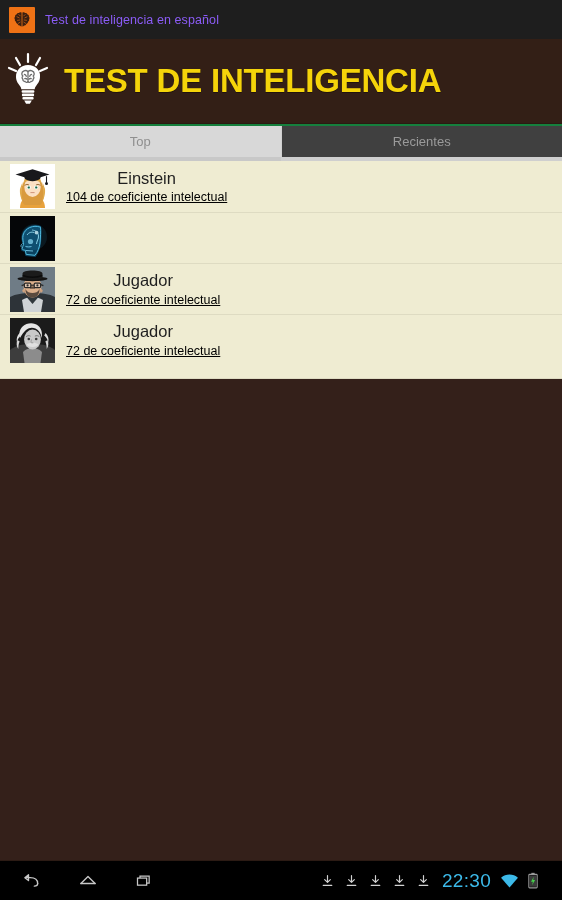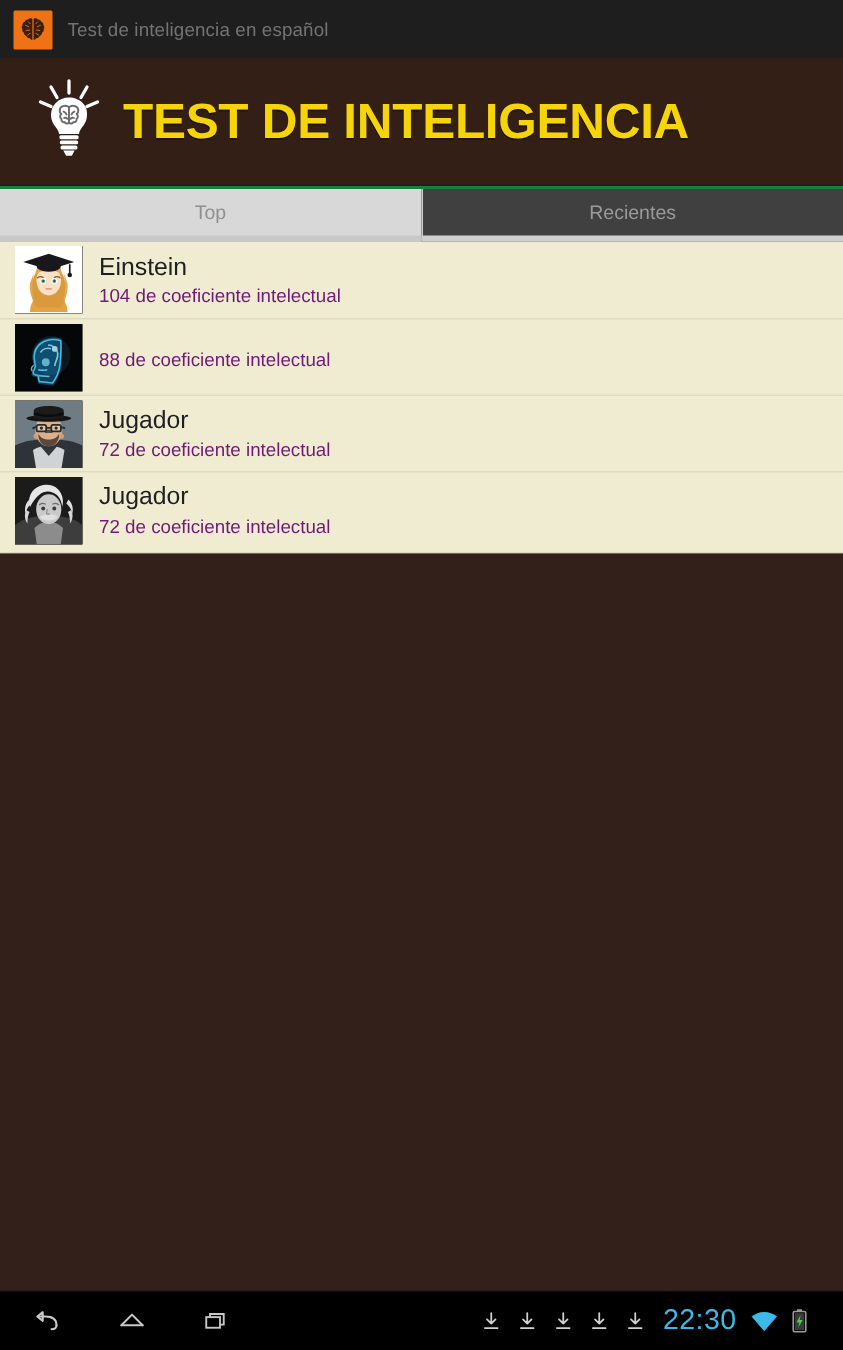--- a/index.html
+++ b/index.html
@@ -27,34 +27,34 @@
     flex: 0 0 auto;
   }
   .app-icon-box {
     width: 26px; height: 26px;
     background: #ef7215;
     border-radius: 1px;
     display: flex; align-items: center; justify-content: center;
     flex: 0 0 auto;
   }
   .sysbar-title {
-    color: #737373;
+    color: #8b5cf6;
     font-size: 12.5px;
     margin-left: 10px;
     letter-spacing: .1px;
     white-space: nowrap;
   }
 
   
   .appheader {
     height: 85px;
     background: #331f16;
     display: flex;
     align-items: center;
-    padding-left: 22px;
+    padding-left: 4px;
     flex: 0 0 auto;
     border-bottom: 1px solid #2a1a12;
   }
   .bulb-wrap { width: 48px; height: 60px; flex: 0 0 auto; }
   .brand-title {
     color: #f5d40a;
     font-size: 33px;
     font-weight: bold;
     letter-spacing: -0.2px;
     margin-left: 12px;
@@ -85,21 +85,22 @@
     background: #d8d8d8;
     border-bottom: 4px solid #c8c8c8;
     color: #8f8f8f;
   }
   .tab.selected + .tab { border-left: 1px solid #d0d0d0; }
 
   
   .listwrap {
     background: #efecd2;
     flex: 0 0 auto;
-    padding-bottom: 3px;
+    padding-bottom: 13px;
+    text-align: center;
   }
   .row {
     height: 51px;
     display: flex;
     align-items: center;
     padding: 0 10px;
     cursor: pointer;
   }
   .row + .row { border-top: 1px solid #dedbc2; }
   .listwrap { border-bottom: 1px solid #dedbc2; }
@@ -111,21 +112,21 @@
   }
   .avatar svg { display: block; width: 45px; height: 45px; }
   .rowtext {
     margin-left: 11px;
     display: flex;
     flex-direction: column;
     justify-content: center;
     line-height: 1.12;
   }
   .rowname { font-size: 16.5px; color: #1f1f1f; }
-  .rowsub  { font-size: 12.5px; color: #701a75; margin-top: 3px; }
+  .rowsub  { font-size: 12.5px; color: #000000; margin-top: 3px; text-decoration: underline; }
 
   
   .filler { flex: 1 1 auto; background: #34201a; }
 
   
   .navbar {
     height: 40px;
     background: #000;
     display: flex;
     align-items: center;
@@ -260,21 +261,20 @@
             <circle cx="26.5" cy="16.6" r="1.9" fill="#d6f6ff"></circle>
             <circle cx="20.5" cy="25.5" r="2.6" fill="#8fe2ff" opacity=".85"></circle>
             <path d="M15.5 30.5c2 .5 4 .5 6 0" stroke="#7fdcff" stroke-width="1" fill="none"></path>
             <path d="M16 34.5l7 .5" stroke="#7fdcff" stroke-width="1" fill="none"></path>
             <path d="M12.5 27.5c-1.5 1-2 2.5-1 3.8" stroke="#6ed2ff" stroke-width="1" fill="none"></path>
           </g>
           <circle cx="24" cy="21" r="13" fill="#39c0ff" opacity=".10"></circle>
         </svg>
       </div>
       <div class="rowtext">
-        <span class="rowsub">88 de coeficiente intelectual</span>
       </div>
     </div>
 
     <div class="row">
       <div class="avatar">
         <svg viewBox="0 0 45 45" aria-hidden="true">
           <rect width="45" height="45" fill="#6f7c86"></rect>
           <path d="M0 30c6-3 12-4 22.5-4S39 27 45 30v15H0z" fill="#2d3338"></path>
           <path d="M12 33c3-2 7-3 10.5-3s7.5 1 10.5 3l-2 12H14z" fill="#cfd3d6"></path>
           <path d="M22.5 28c-3 0-5 1-6 2l6 7 6-7c-1-1-3-2-6-2z" fill="#30373c"></path>

